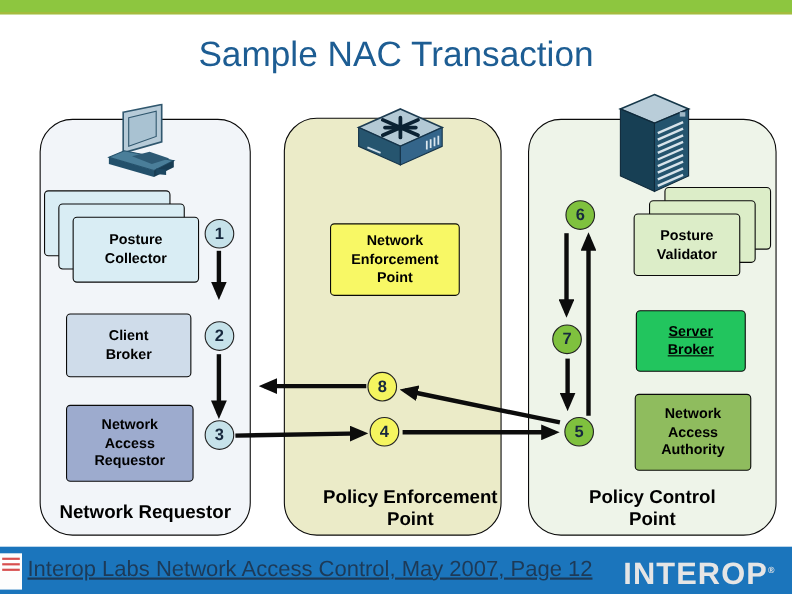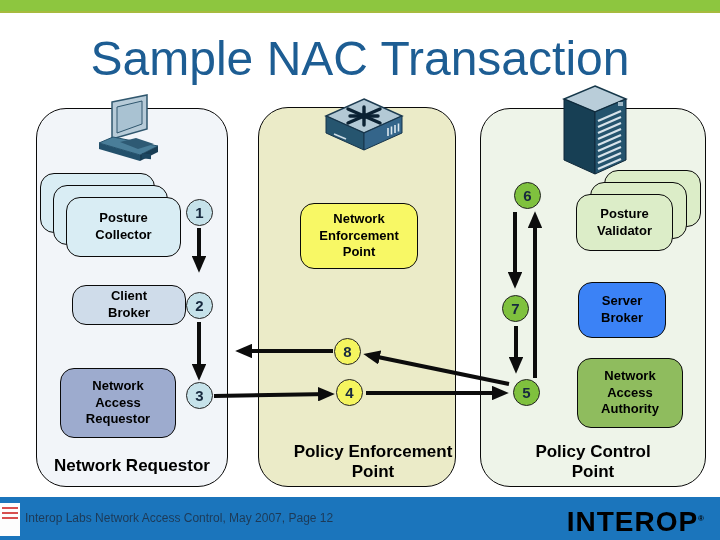--- a/index.html
+++ b/index.html
@@ -8,31 +8,31 @@
     position:relative; width:720px; height:540px; background:#ffffff;
     font-family:"Liberation Sans", sans-serif; overflow:hidden;
     margin:0 auto;
   }
   .top-bar {
     position:absolute; left:0; top:0; width:720px; height:13px;
     background:#8dc63f; border-bottom:2px solid #a6bb3e;
   }
   .title {
     position:absolute; left:0; top:31px; width:720px; text-align:center;
-    font-size:48px; font-weight:400; color:#1d5d93; letter-spacing:0px;
+    font-size:32px; font-weight:400; color:#1d5d93; letter-spacing:0px;
   }
   .col {
     position:absolute; border:1.5px solid #0a0a0a; border-radius:30px;
   }
   .col.ar  { left:36px;  top:108px; width:192px; height:379px; background:#f2f5f9; }
   .col.pep { left:258px; top:107px; width:198px; height:380px; background:#ebebc8; }
   .col.pdp { left:480px; top:108px; width:226px; height:379px; background:#eef4e9; }
   .icon { position:absolute; z-index:4; }
   .box {
-    position:absolute; z-index:3; border:1.4px solid #0a0a0a; border-radius:14px;
+    position:absolute; z-index:3; border:1.4px solid #0a0a0a; border-radius:4px;
     display:flex; align-items:center; justify-content:center; text-align:center;
     font-weight:bold; font-size:13px; line-height:1.3; color:#000;
     white-space:pre-line;
   }
   .col-label {
     position:absolute; z-index:3; text-align:center; font-weight:bold;
     font-size:17px; color:#000; white-space:pre-line; line-height:1.2;
   }
   .step {
     position:absolute; z-index:6; width:27px; height:27px; border-radius:50%;
@@ -42,30 +42,30 @@
   .step.blue   { background:#c6e2ea; }
   .step.yellow { background:#f5f55f; }
   .step.green  { background:#7fc13e; }
   #arrows { position:absolute; left:0; top:0; z-index:5; pointer-events:none; }
   .footer-bar {
     position:absolute; left:0; top:497px; width:720px; height:43px;
     background:#1b75bc;
   }
   .footer-text {
     position:absolute; left:25px; top:0; height:43px; line-height:43px;
-    font-size:12px; color:#1d3a57;
+    font-size:20px; color:#1d3a57;text-decoration:underline;
   }
   .stamp {
     position:absolute; left:0; top:6px; width:20px; height:33px; background:#fdfdfd;
     padding:4px 2px;
   }
   .stamp .rline { height:2px; background:#d03030; margin-bottom:3px; opacity:.85; }
   .logo {
     position:absolute; right:16px; top:0; height:28px; line-height:43px;
-    font-size:28px; font-weight:bold; color:#000000; letter-spacing:1px;
+    font-size:28px; font-weight:bold; color:#e5e5e5; letter-spacing:1px;
   }
   .logo sup { font-size:8px; vertical-align:super; letter-spacing:0; }
 </style>
 </head>
 <body>
 
 <div id="slide">
 
   <div class="top-bar"></div>
 
@@ -121,42 +121,42 @@
       <line x1="40" y1="85" x2="63" y2="75"></line>
     </g>
     <rect x="60" y="18" width="5" height="4" fill="#9fb8c6"></rect>
   </svg>
 
   <div class="box" style="left:40px; top:173px; width:115px; height:60px; background:#d9edf4;"></div>
   <div class="box" style="left:53px; top:185px; width:115px; height:60px; background:#d9edf4;"></div>
   <div class="box" style="left:66px; top:197px; width:115px; height:60px; background:#d9edf4;">Posture
 Collector</div>
 
-  <div class="box" style="left:60px; top:285px; width:114px; height:40px; background:#cfdcea;margin-left:12px;">Client
+  <div class="box" style="left:60px; top:285px; width:114px; height:58px; background:#cfdcea;">Client
 Broker</div>
 
   <div class="box" style="left:60px; top:368px; width:116px; height:70px; background:#9dabce;">Network
 Access
 Requestor</div>
 
   <div class="col-label" style="left:36px; top:456px; width:192px;">Network Requestor</div>
 
   <div class="box" style="left:300px; top:203px; width:118px; height:66px; background:#f8f865;">Network
 Enforcement
 Point</div>
 
   <div class="col-label" style="left:274px; top:442px; width:198px;">Policy Enforcement
 Point</div>
 
   <div class="box" style="left:604px; top:170px; width:97px; height:57px; background:#dcedc8;"></div>
   <div class="box" style="left:590px; top:182px; width:97px; height:57px; background:#dcedc8;"></div>
   <div class="box" style="left:576px; top:194px; width:97px; height:57px; background:#dcedc8;">Posture
 Validator</div>
 
-  <div class="box" style="left:578px; top:282px; width:88px; height:56px; background:#3b82f6;">Server
+  <div class="box" style="left:578px; top:282px; width:100px; height:56px; background:#22c55e;text-decoration:underline;">Server
 Broker</div>
 
   <div class="box" style="left:577px; top:358px; width:106px; height:70px; background:#8fbc5e;">Network
 Access
 Authority</div>
 
   <div class="col-label" style="left:480px; top:442px; width:226px;">Policy Control
 Point</div>
 
   <svg id="arrows" width="720" height="540" viewBox="0 0 720 540">

